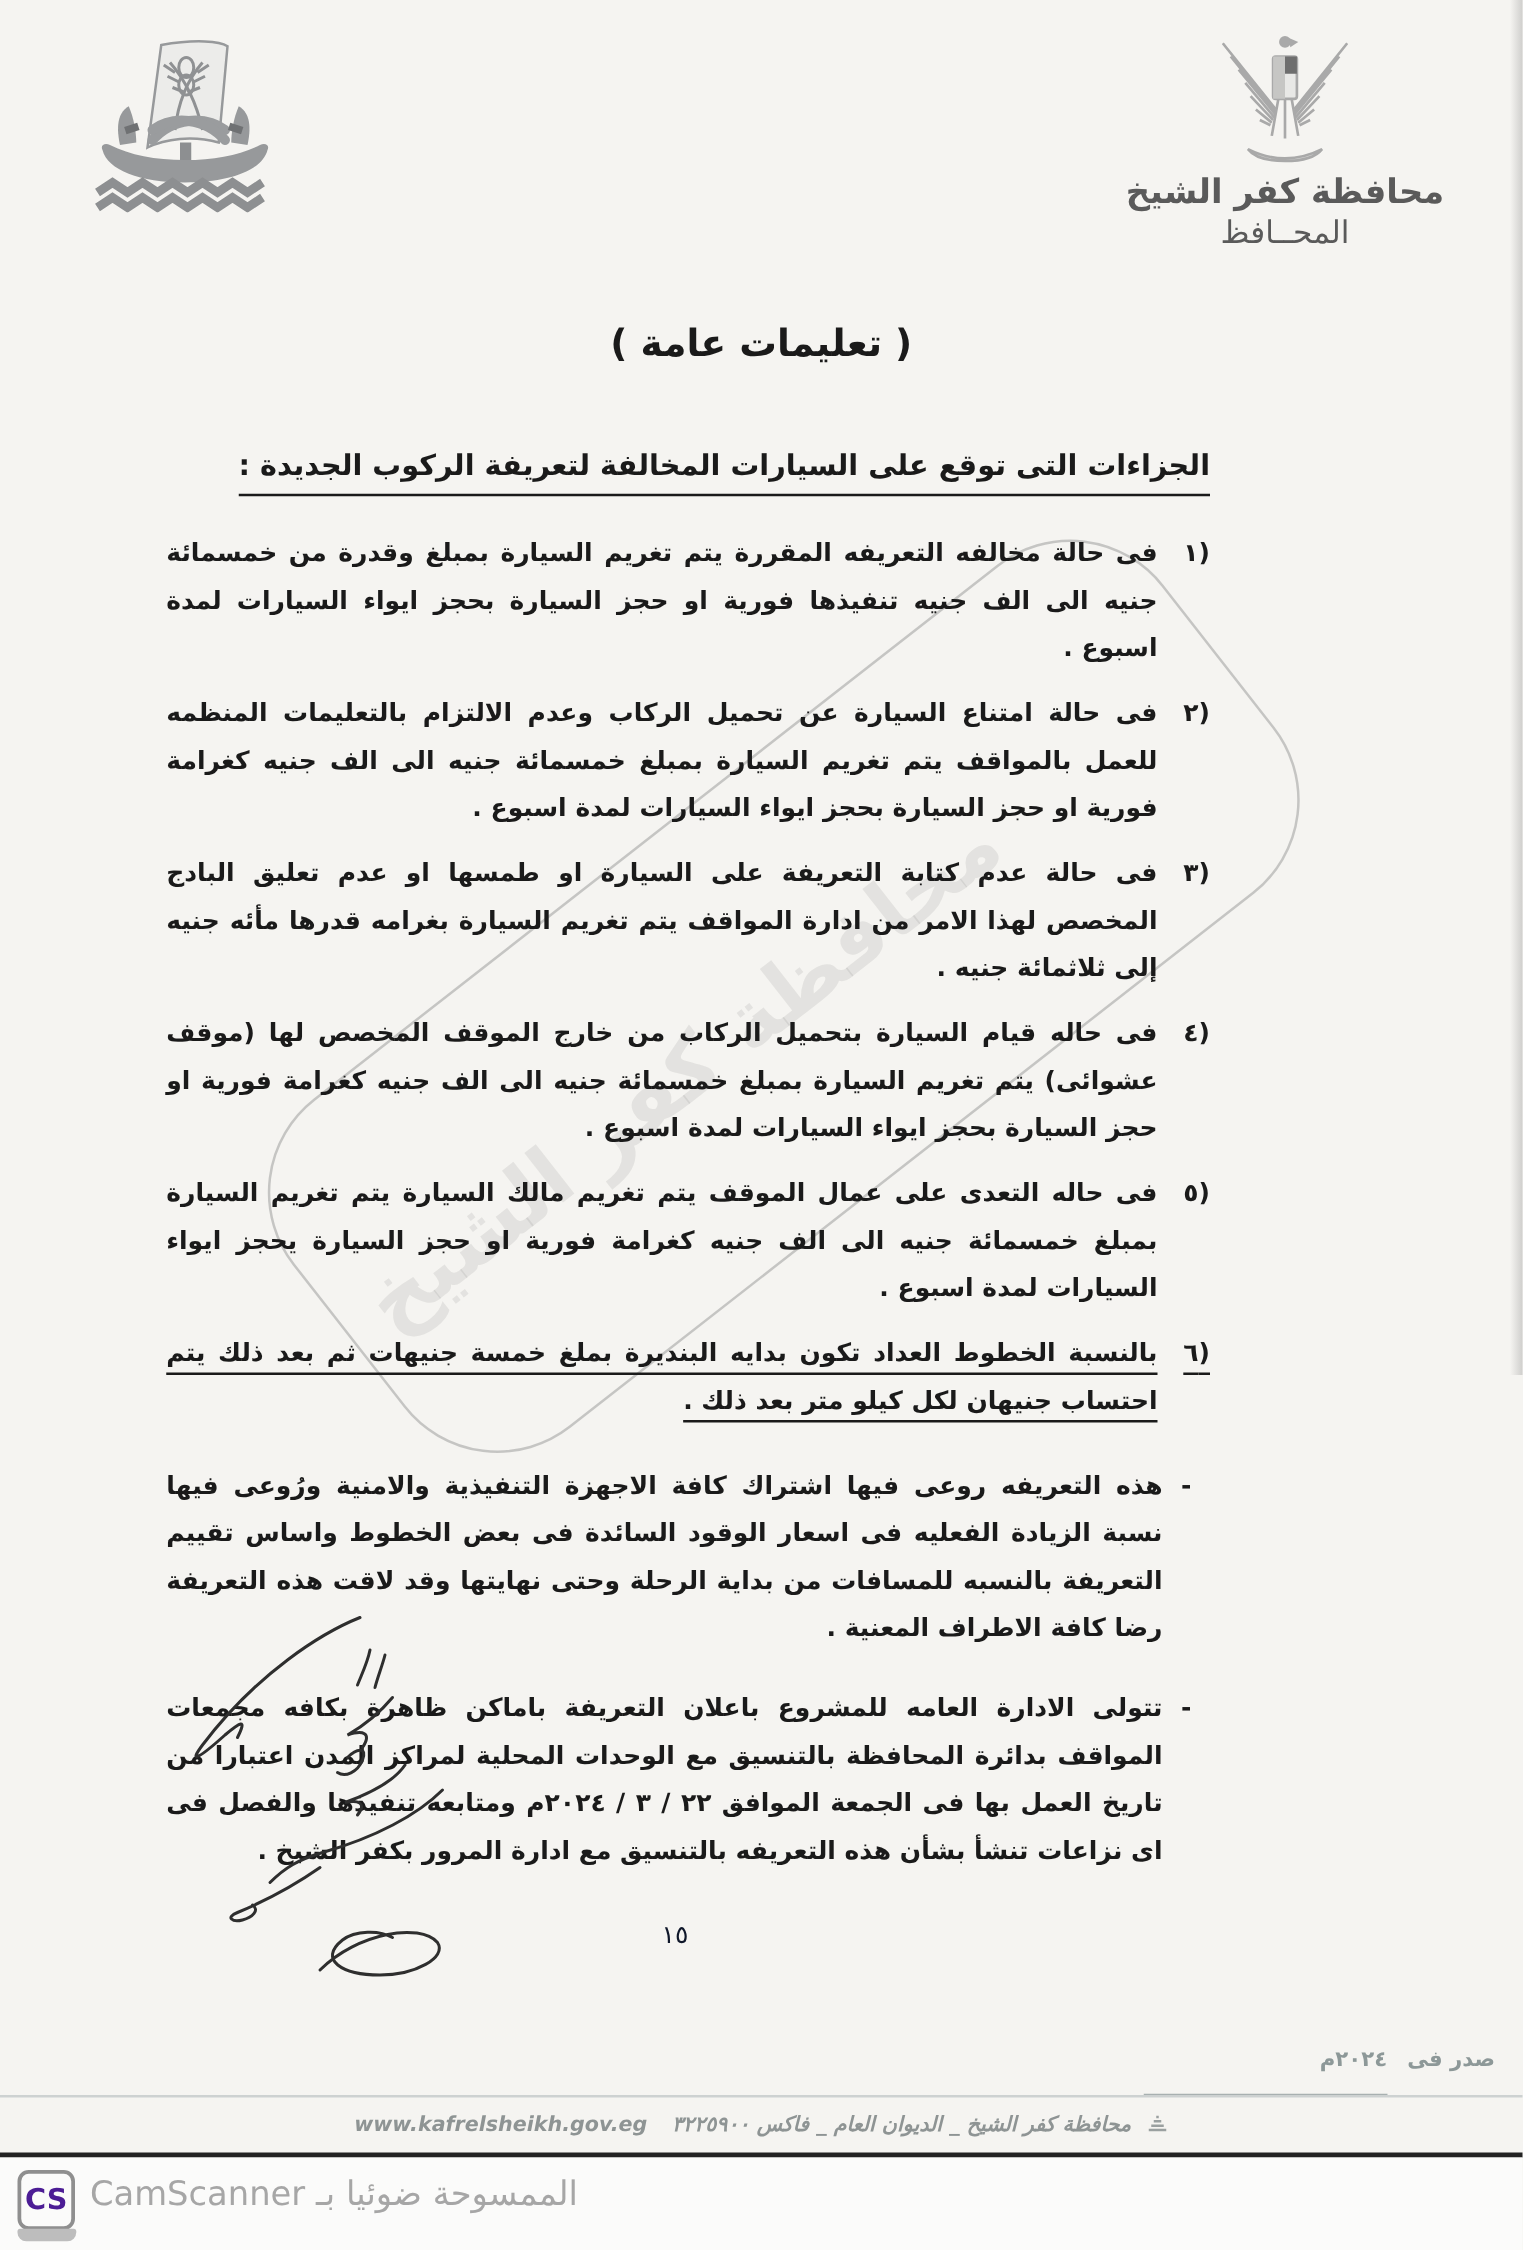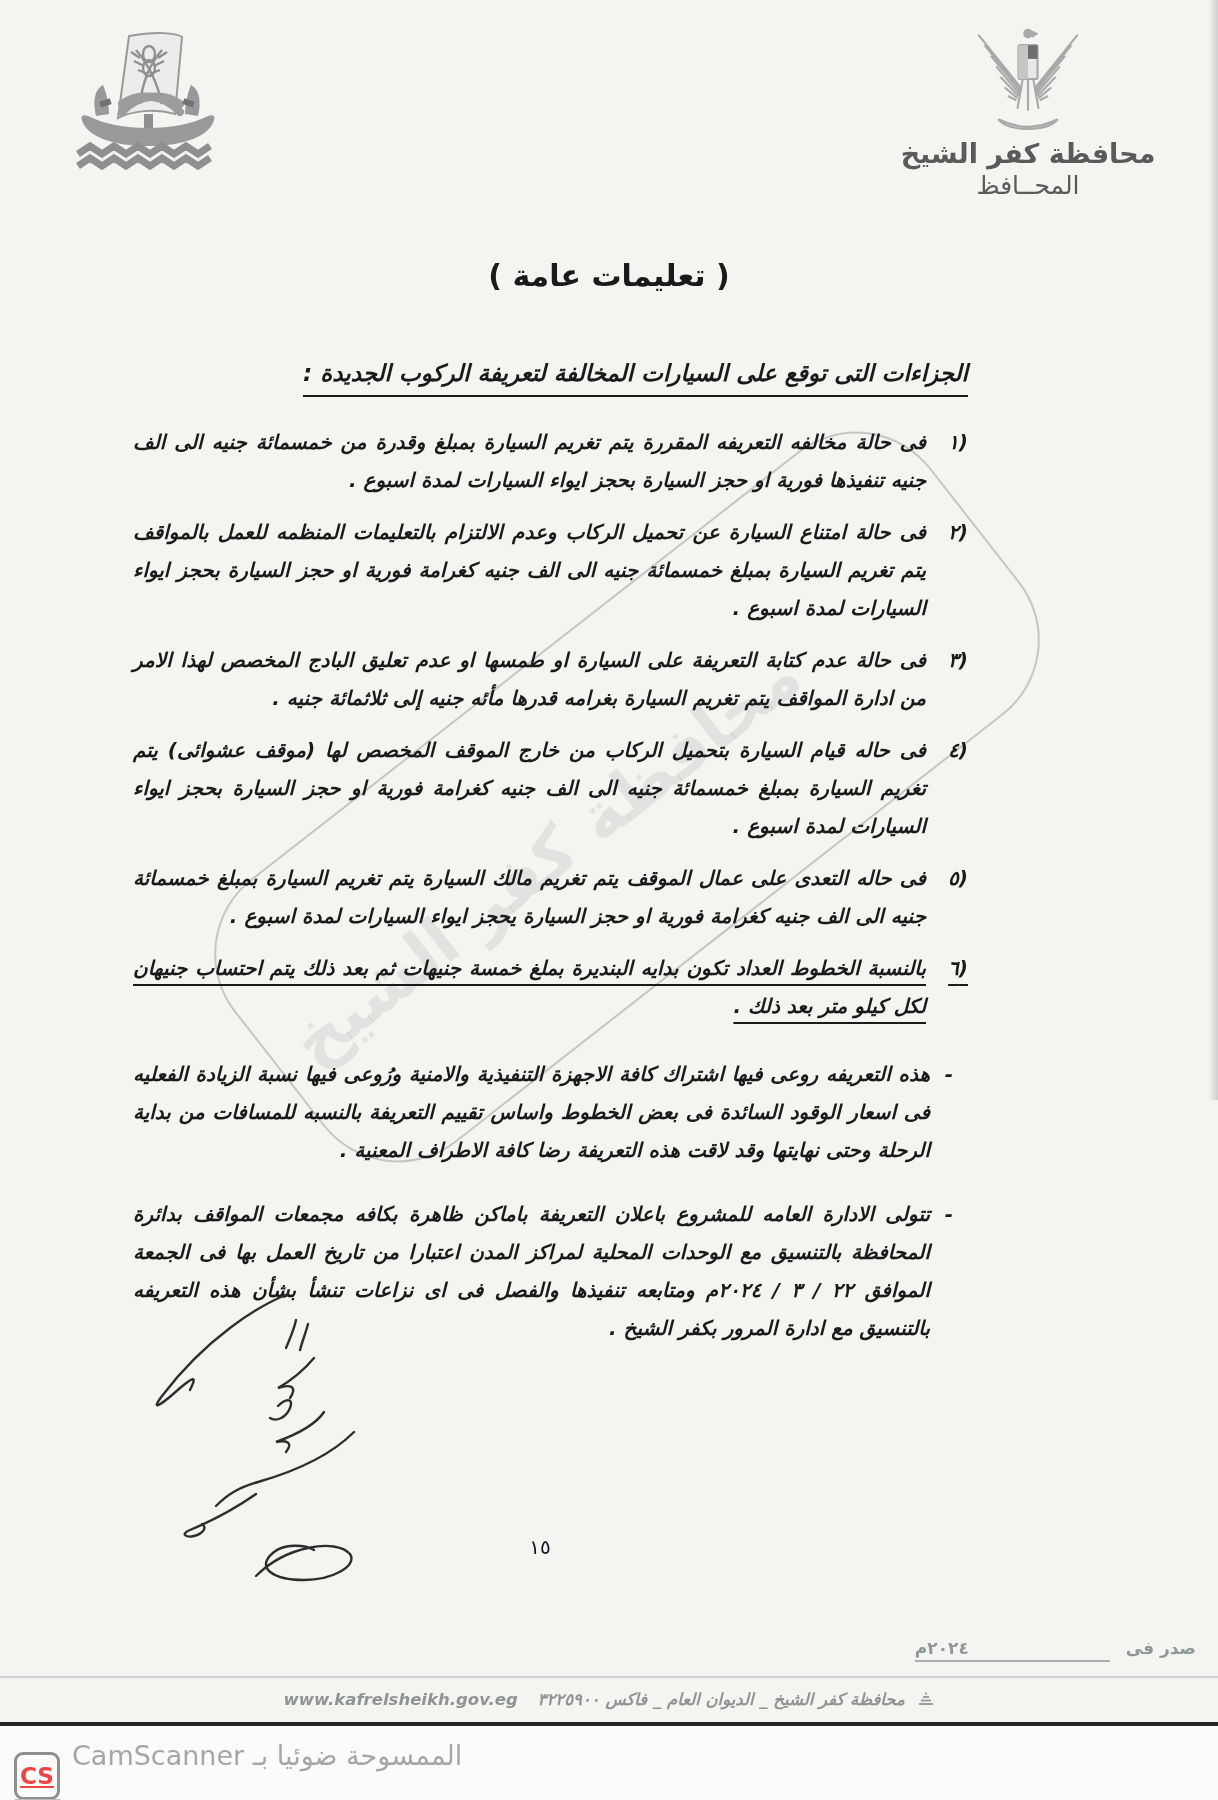--- a/index.html
+++ b/index.html
@@ -19,52 +19,52 @@
     font-size:66px;font-weight:bold;color:rgba(120,120,120,.14);
     white-space:nowrap;pointer-events:none;}
   
   .hdr-left{position:absolute;left:72px;top:28px;}
   .hdr-right{position:absolute;right:40px;top:24px;width:300px;text-align:center;}
   .gov-name{font-size:27px;font-weight:bold;color:#5a5a5a;margin-top:2px;direction:rtl;}
   .gov-office{font-size:25px;font-weight:normal;color:#5a5a5a;margin-top:2px;direction:rtl;}
   
   .doc-title{position:absolute;top:258px;left:0;width:100%;text-align:center;
     font-size:30px;font-weight:bold;direction:rtl;}
-  .content{position:absolute;top:360px;left:133px;right:250px;direction:rtl;font-style:italic;}
+  .content{position:absolute;top:360px;left:133px;right:250px;direction:rtl;}
   .section-heading{text-align:right;font-size:23px;font-weight:bold;margin-bottom:26px;}
   .section-heading span{display:inline-block;border-bottom:2.5px solid #1a1a1a;padding-bottom:9px;}
   .item{display:flex;margin-bottom:14px;font-size:20px;font-weight:bold;line-height:38px;}
   .itm-num{width:38px;flex:0 0 38px;direction:ltr;text-align:right;padding-left:4px;}
   .itm-text{flex:1;text-align:justify;text-justify:inter-word;}
   .item.underlined .itm-num,.item.underlined .itm-text{
     text-decoration:underline;text-underline-offset:9px;text-decoration-thickness:2px;}
   .notes{margin-top:30px;}
   .note{display:flex;margin-bottom:26px;font-size:20px;font-weight:bold;line-height:38px;}
   .note-dash{width:38px;flex:0 0 38px;text-align:center;}
   .note-text{flex:1;text-align:justify;text-justify:inter-word;}
   
   .signature{position:absolute;left:128px;top:1280px;}
   .page-number{position:absolute;left:455px;top:1535px;width:170px;text-align:center;
     font-size:20px;color:#0f172a;}
   
   .issued{position:absolute;right:22px;top:1638px;direction:rtl;
     color:#8d9898;font-size:17px;font-weight:bold;}
   .issued-year{display:inline-block;width:195px;border-bottom:2px solid #a8b0b0;
-    text-align:left;margin-right:10px;padding-bottom:2px;}
+    text-align:right;margin-right:10px;padding-bottom:17px;}
   .thin-rule{position:absolute;left:0;right:0;top:1676px;height:2px;background:#cdd1d1;}
   .footer-line{position:absolute;left:0;right:0;top:1690px;text-align:center;direction:rtl;
     color:#8e9494;font-size:16.5px;font-weight:bold;font-style:italic;}
   .footer-line .f-icon{display:inline-block;vertical-align:middle;margin-left:6px;}
   .footer-line .f-url{margin-right:14px;direction:ltr;display:inline-block;}
   .thick-rule{position:absolute;left:0;right:0;top:1722px;height:4px;background:#232323;}
   
   .cs-bar{position:absolute;left:0;right:0;top:1726px;height:74px;background:#fbfbfa;}
-  .cs-icon{position:absolute;left:14px;top:26px;width:40px;height:42px;
-    border:3.5px solid #8f8f8f;border-radius:9px;color:#ef4444;
-    font-size:23px;font-weight:bold;display:flex;align-items:center;justify-content:center;text-decoration:underline;}
+  .cs-icon{position:absolute;left:14px;top:10px;width:40px;height:42px;
+    border:3.5px solid #8f8f8f;border-radius:9px;color:#4c1d95;
+    font-size:23px;font-weight:bold;display:flex;align-items:center;justify-content:center;}
   .cs-icon::after{content:"";position:absolute;left:-3.5px;right:-3.5px;bottom:-12px;height:10px;
     background:#bdbdbd;border-radius:2px 2px 7px 7px;}
   .cs-text{position:absolute;left:72px;top:14px;direction:rtl;
     color:#a6a6a6;font-size:27px;}
 </style>
 </head>
 <body>
 
 <div class="scan-edge"></div>
 <div class="wm-frame"></div>

